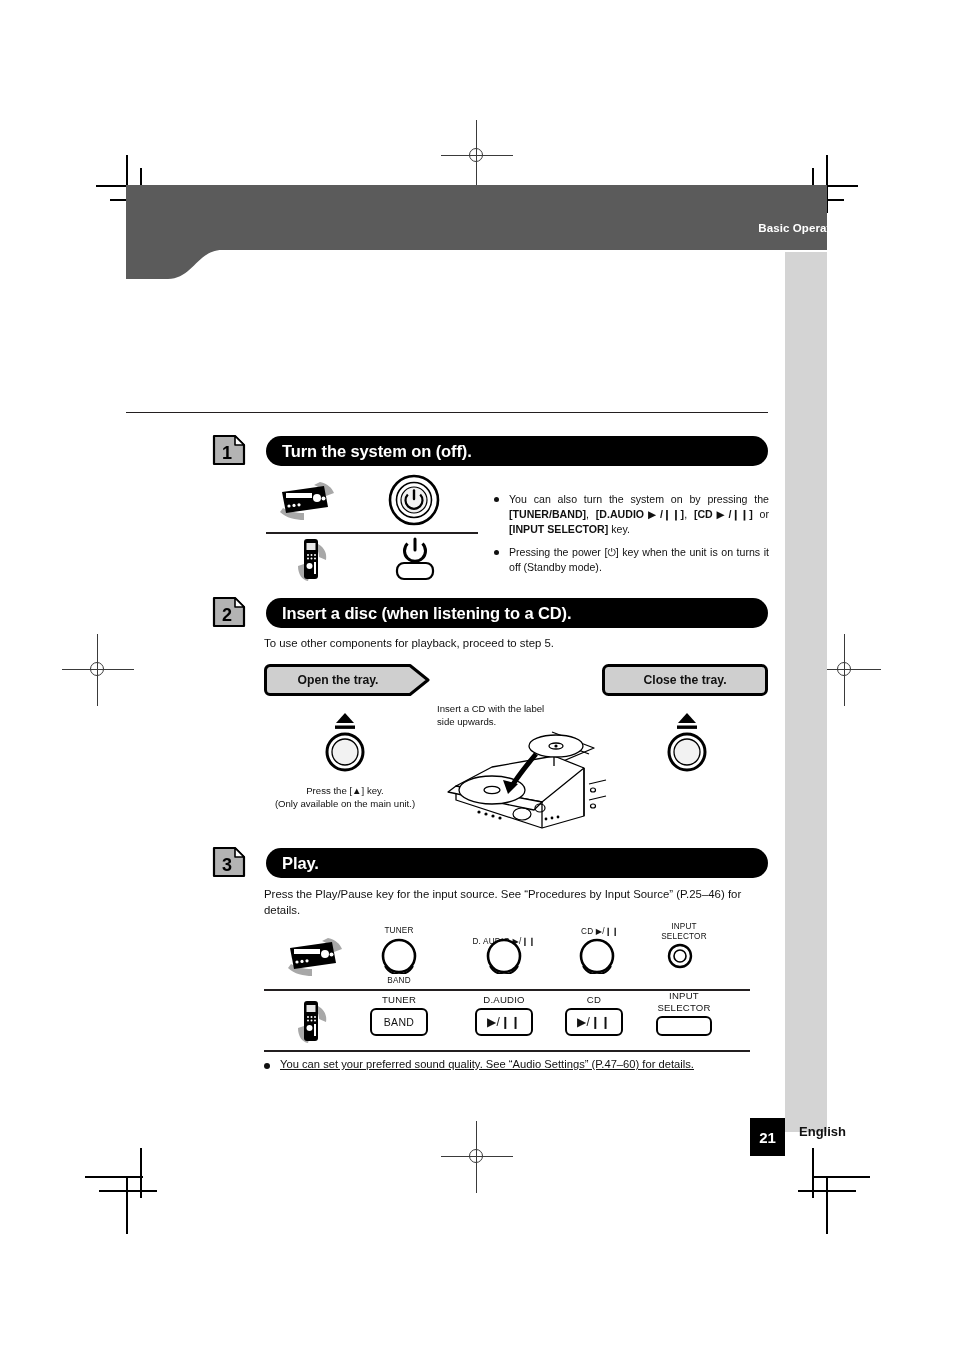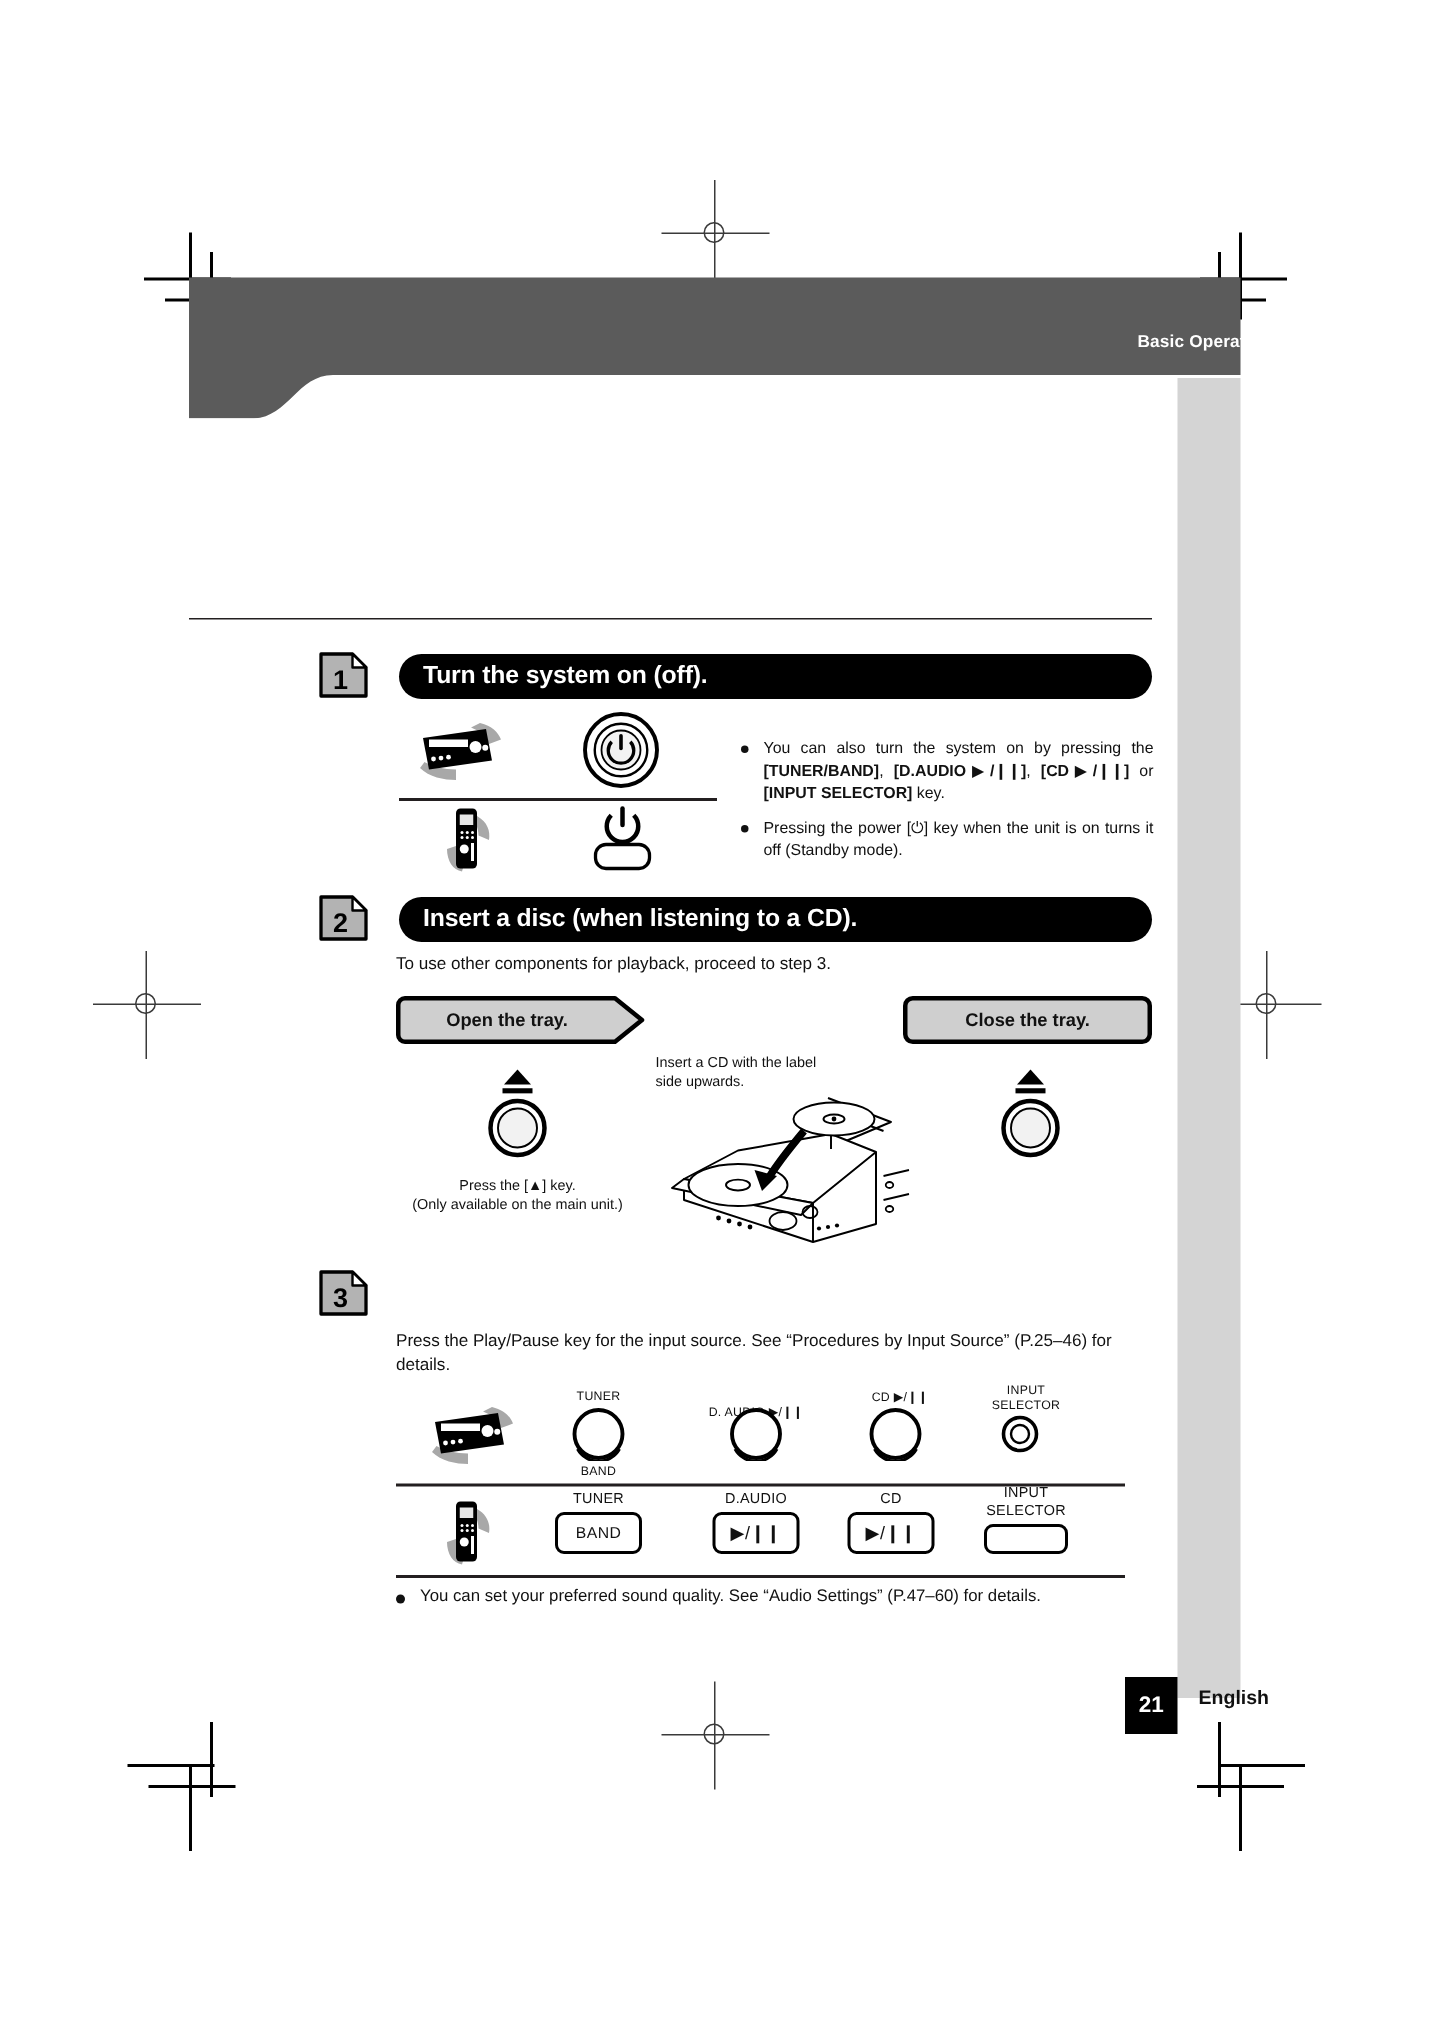--- a/index.html
+++ b/index.html
@@ -55,21 +55,21 @@
 
   
   .keylbl{position:absolute;text-align:center;font-size:8.2px;color:#111;letter-spacing:.2px;white-space:nowrap;}
   .keylbl.big{font-size:9.6px;}
 
   .rbtn{position:absolute;box-sizing:border-box;border:2px solid #000;border-radius:6px;background:#fff;}
   .rbtn .t{position:absolute;left:0;right:0;top:50%;transform:translateY(-50%);
            text-align:center;font-size:10.5px;color:#111;letter-spacing:.3px;}
 
   .footbullet{position:absolute;left:264px;top:1058px;width:505px;font-size:11.2px;color:#111;
-              padding-left:16px;}
+              padding-left:16px;text-decoration:underline;}
   .footbullet:before{content:"";position:absolute;left:0;top:5px;width:6px;height:6px;border-radius:50%;background:#111;}
 
   .footer-lang{position:absolute;right:108px;top:1124px;font-size:13px;font-weight:bold;color:#111;}
   .pagebox{position:absolute;left:750px;top:1118px;width:35px;height:38px;background:#000;}
   .pagebox span{position:absolute;left:0;right:0;top:50%;transform:translateY(-50%);
                 text-align:center;color:#fff;font-weight:bold;font-size:15px;}
 </style>
 </head>
 <body>
 
@@ -208,21 +208,21 @@
       <svg width="34" height="32" viewBox="0 0 34 32">
         <path d="M2,2 H23 L32,11 V30 H2 Z" fill="#b3b3b3" stroke="#000" stroke-width="2.2" stroke-linejoin="round"></path>
         <path d="M23,2 L32,11 L23,11 Z" fill="#fff" stroke="#000" stroke-width="1.6" stroke-linejoin="round"></path>
         <text x="15" y="25" font-family="Liberation Sans, sans-serif" font-size="18" font-weight="bold" text-anchor="middle" fill="#000">2</text>
       </svg>
     </div>
     <div class="bar">
       <span>Insert a disc (when listening to a CD).</span>
     </div>
   </div>
-  <div class="body-txt" style="left:264px;top:635px;width:505px">To use other components for playback, proceed to step 3.</div>
+  <div class="body-txt" style="left:264px;top:635px;width:505px">To use other components for playback, proceed to step 5.</div>
 
   <div class="pillrow">
     <div class="pill" style="left:0;width:166px">
       <svg width="166" height="32" viewBox="0 0 166 32">
         <path d="M6,1.5 H146 L164,16 L146,30.5 H6 A4.5,4.5 0 0,1 1.5,26 V6 A4.5,4.5 0 0,1 6,1.5 Z" fill="#cfcfcf" stroke="#000" stroke-width="3" stroke-linejoin="round"></path>
       </svg>
       <div class="pl-txt" style="right:18px">Open the tray.</div>
     </div>
     <div class="pill" style="left:338px;width:166px">
       <svg width="166" height="32" viewBox="0 0 166 32">
@@ -301,20 +301,23 @@
   </div>
 
   <div class="step" style="top:846px;width:556px;height:40px">
     <div class="badge">
       <svg width="34" height="32" viewBox="0 0 34 32">
         <path d="M2,2 H23 L32,11 V30 H2 Z" fill="#b3b3b3" stroke="#000" stroke-width="2.2" stroke-linejoin="round"></path>
         <path d="M23,2 L32,11 L23,11 Z" fill="#fff" stroke="#000" stroke-width="1.6" stroke-linejoin="round"></path>
         <text x="15" y="25" font-family="Liberation Sans, sans-serif" font-size="18" font-weight="bold" text-anchor="middle" fill="#000">3</text>
       </svg>
     </div>
+    <div class="bar">
+      <span>Play.</span>
+    </div>
   </div>
   <div class="body-txt" style="left:264px;top:886px;width:496px">Press the Play/Pause key for the input source. See “Procedures by Input Source” (P.25–46) for details.</div>
 
   <div style="position:absolute;left:264px;top:926px;width:505px;height:62px">
     <span style="position:absolute;left:20px;top:10px">
       <svg width="62" height="42" viewBox="0 0 62 42">
         <path d="M44,2 C52,4 56,8 58,13 L50,16 C47,10 43,7 38,5 Z" fill="#a8a8a8"></path>
         <path d="M4,32 C10,38 20,40 28,40 L28,33 C20,33 12,31 7,28 Z" fill="#a8a8a8"></path>
         <path d="M6,12 L48,6 L52,27 L10,33 Z" fill="#000"></path>
         <rect x="10" y="13" width="26" height="5" fill="#fff"></rect>

